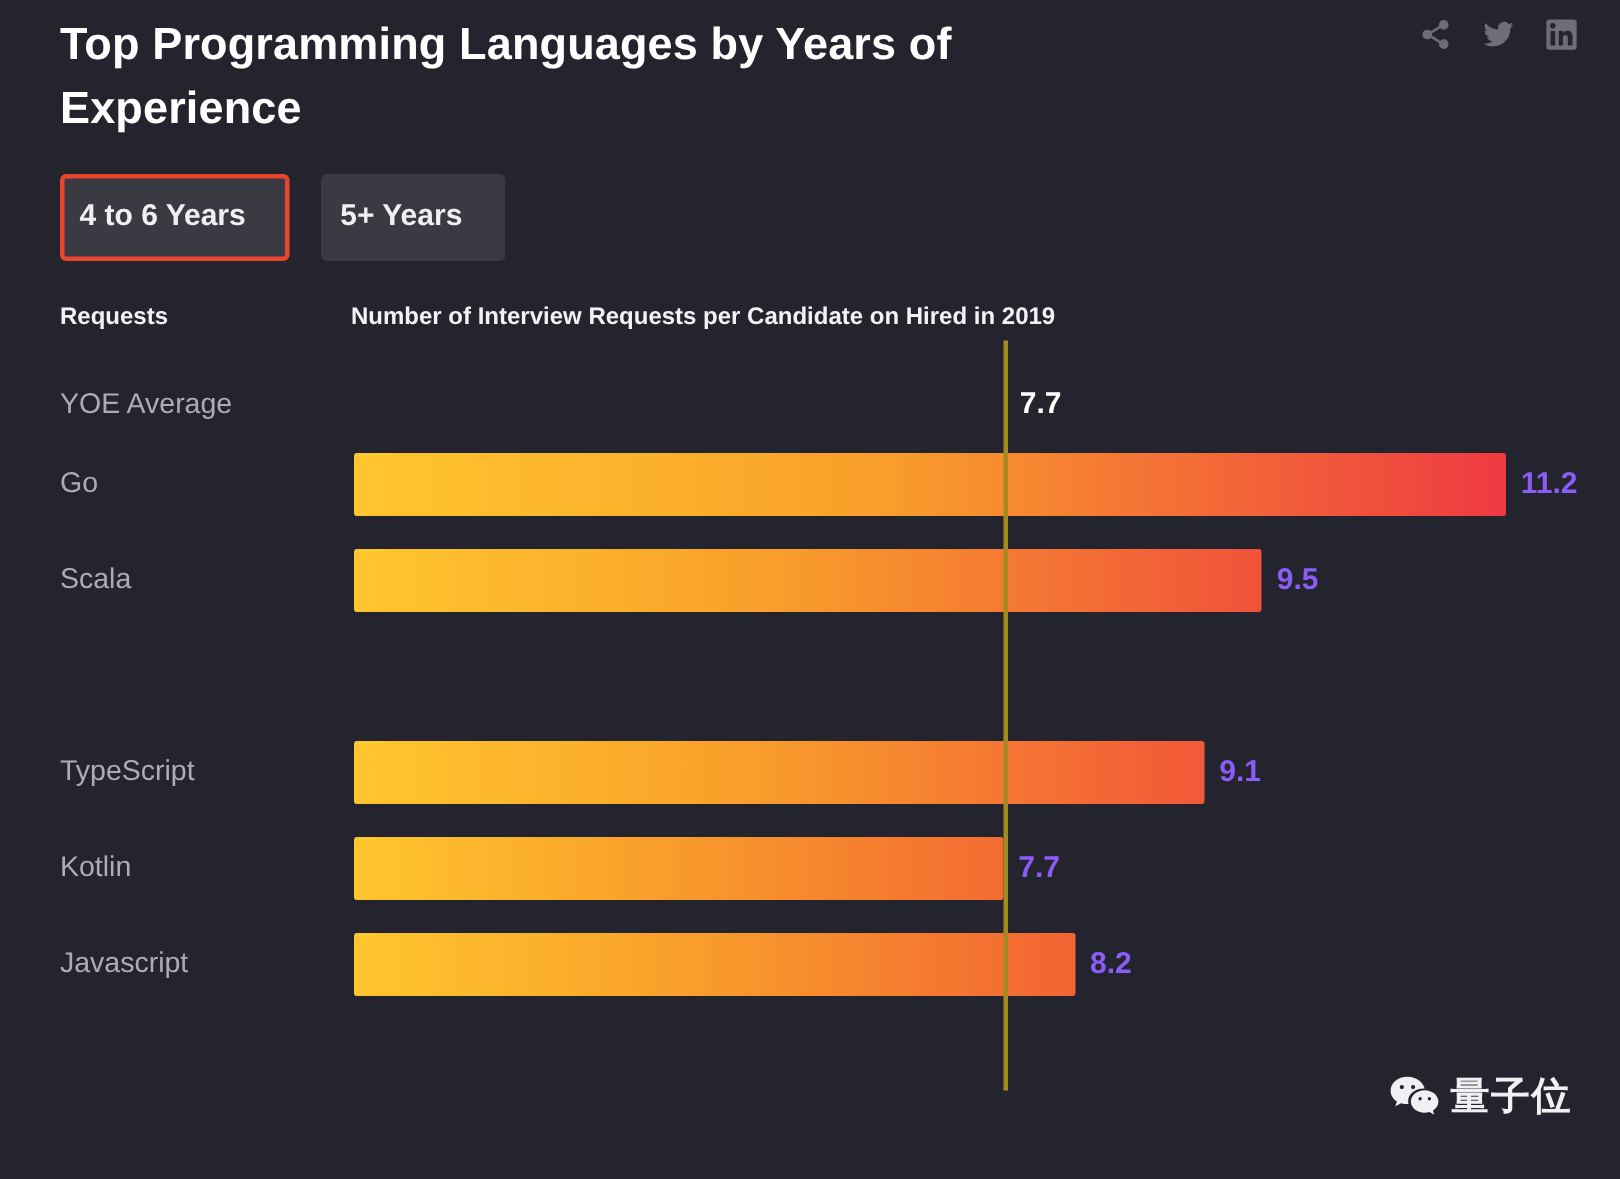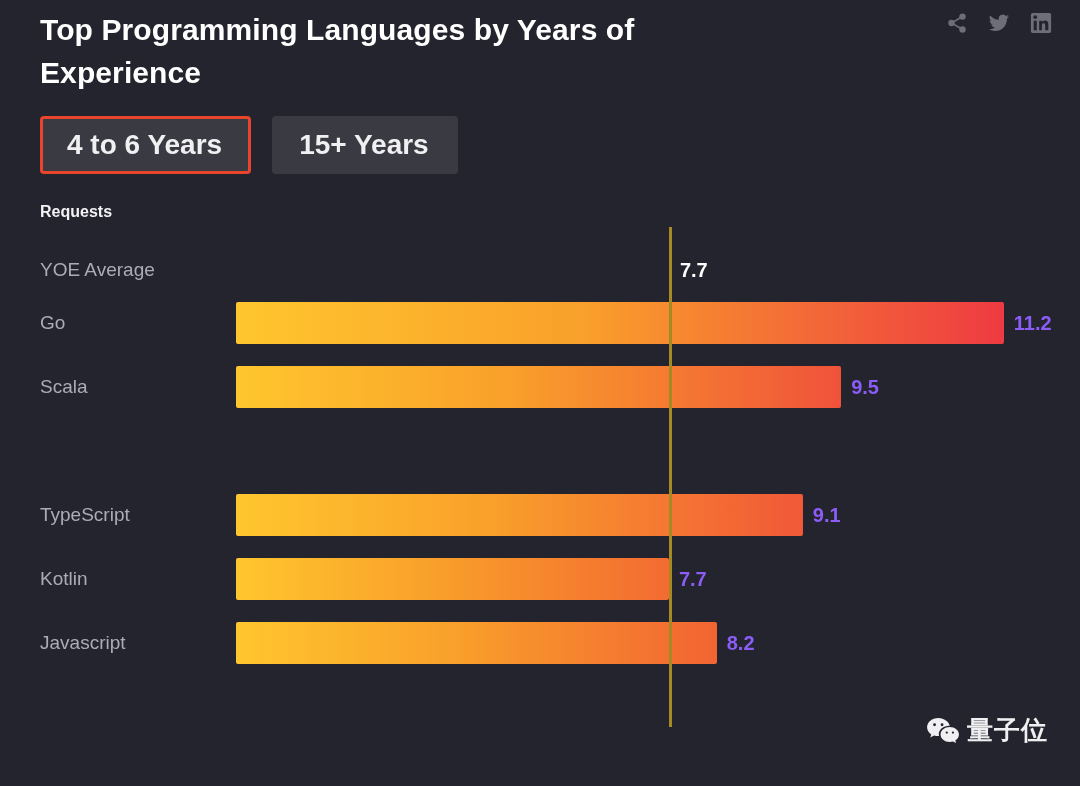--- a/index.html
+++ b/index.html
@@ -49,23 +49,23 @@
   .tabs {
     display: flex;
     gap: 21px;
     padding: 22px 40px 0 40px;
   }
   .tab {
     background: #3a3a42;
     border: 3px solid transparent;
     border-radius: 4px;
     color: #f0f0f2;
-    font-size: 28px;
-    font-weight: bold;
-    padding: 12px 26px 13px 24px;
+    font-size: 20px;
+    font-weight: bold;
+    padding: 12px 26px 13px 10px;
     line-height: 27px;
     cursor: pointer;
     box-sizing: border-box;
     white-space: nowrap;
   }
   .tab.selected {
     border-color: #e8452c;
   }
 
   
@@ -194,25 +194,26 @@
           <rect x="4" y="9.5" width="3.4" height="10.5" fill="#24242e"></rect>
           <circle cx="5.7" cy="5.6" r="2" fill="#24242e"></circle>
           <path fill="#24242e" d="M10 9.5h3.2v1.5c.5-.9 1.6-1.8 3.2-1.8 2.6 0 3.6 1.7 3.6 4.4V20h-3.4v-5.4c0-1.4-.5-2.3-1.7-2.3-1 0-1.6.7-1.8 1.4-.1.3-.1.6-.1 1V20H10z"></path>
         </svg>
     </span>
   </div>
 </div>
 
 <div class="tabs">
   <button class="tab selected">4 to 6 Years</button>
-  <button class="tab">15+ Years</button>
+  <button class="tab">5+ Years</button>
 </div>
 
 <div class="col-headers">
   <span class="col-lang">Requests</span>
+  <span class="col-metric">Number of Interview Requests per Candidate on Hired in 2019</span>
 </div>
 
 <div class="chart" id="chart">
   <div class="refline" id="refline" style="left: 668.89px;"></div>
 <div class="row" style="top: 11px;">
       <span class="row-label">YOE Average</span>
       <span class="avg-value" style="left: 679.89px;">7.7</span>
     </div>
     <div class="row" style="top: 64px;">
       <span class="row-label">Go</span>

